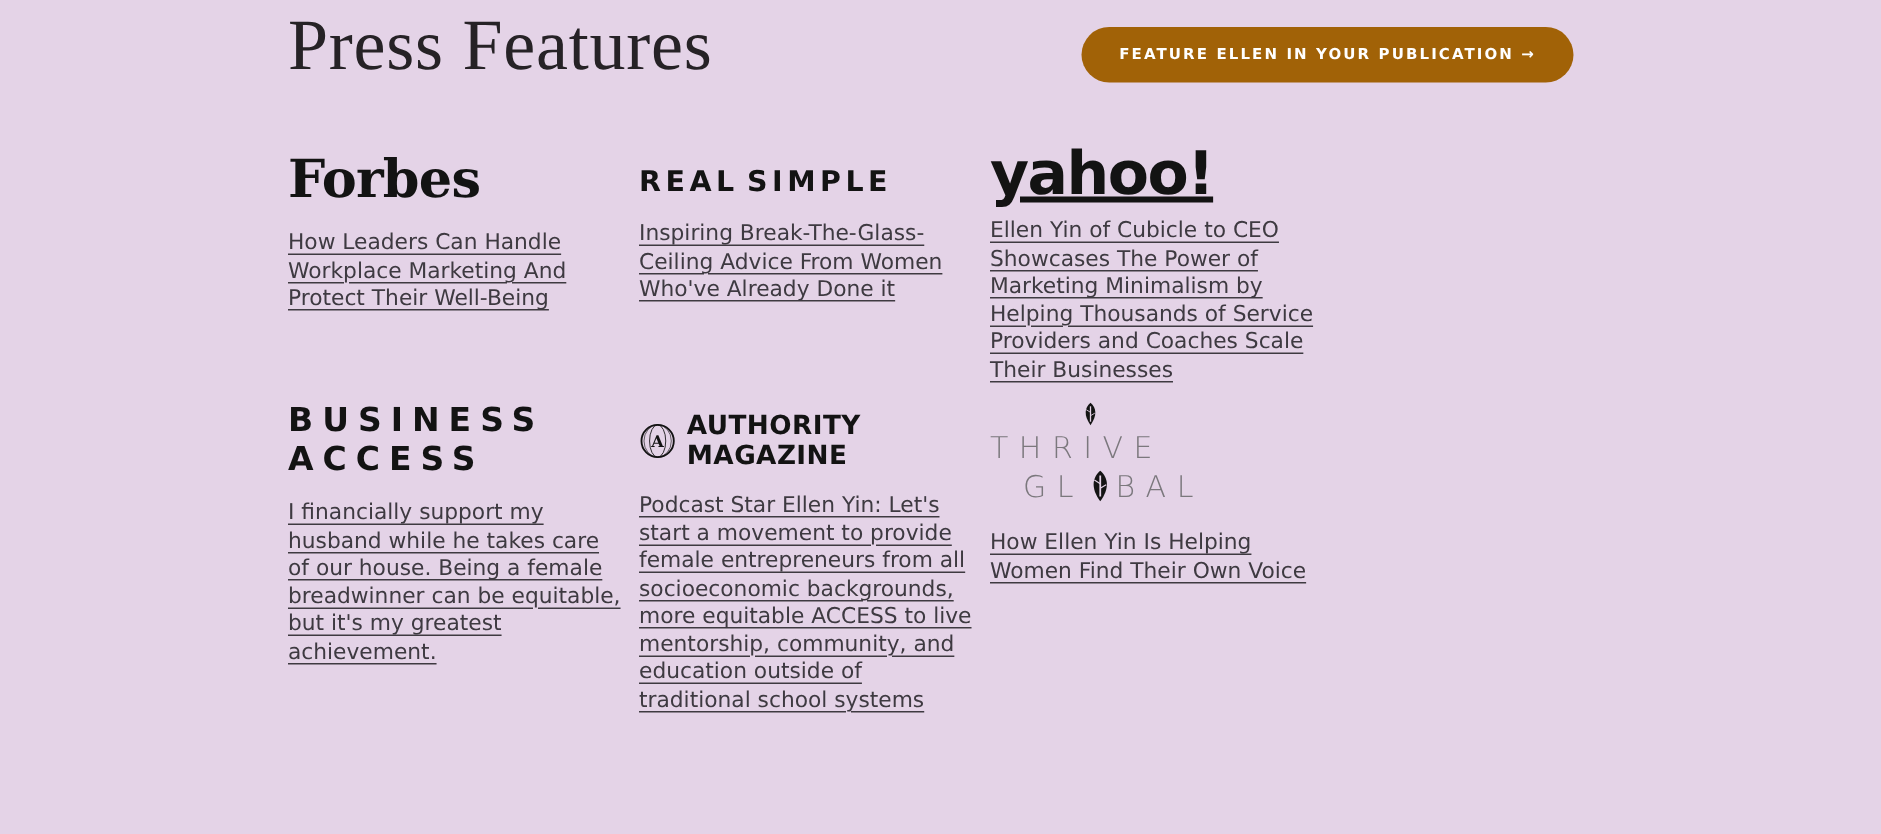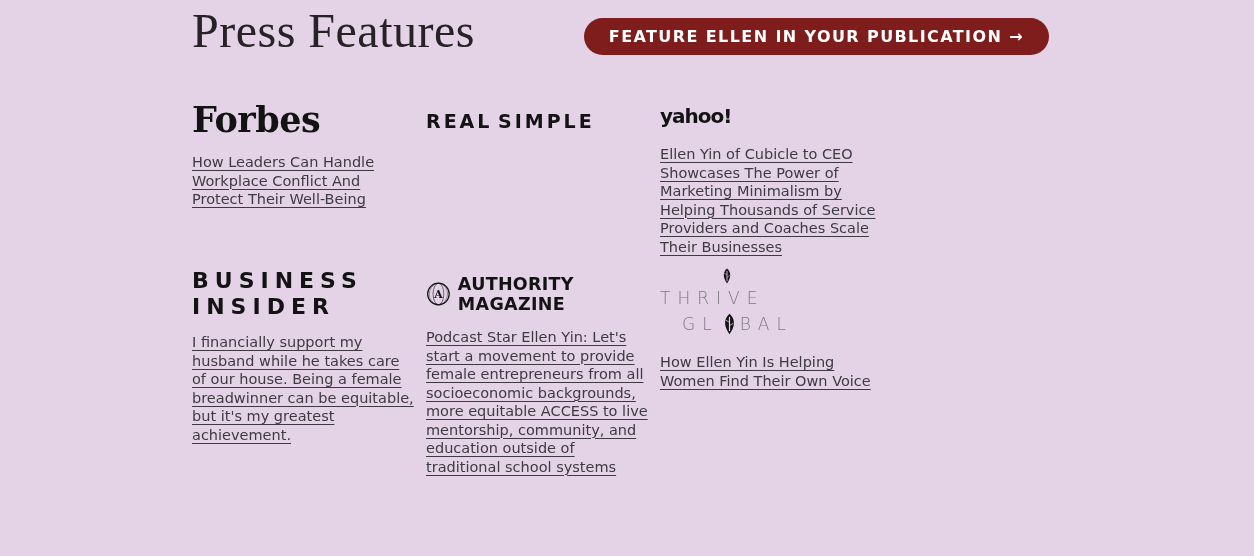--- a/index.html
+++ b/index.html
@@ -19,26 +19,26 @@
     font-size:48px;
     line-height:58px;
     color:#262226;
     letter-spacing:0.5px;
   }
   .cta-button {
     position:absolute; right:205px; top:18px;
     height:37px;
     display:inline-flex; align-items:center;
     padding:0 25px;
-    background:#7f1d1d;
+    background:#a16207;
     border:none; border-radius:19px;
     color:#ffffff;
     font-family:"DejaVu Sans", sans-serif;
     font-weight:bold;
-    font-size:16px;
+    font-size:10px;
     letter-spacing:1.4px;
     white-space:nowrap;
     cursor:pointer;
     text-align:center;
   }
   
   .features-grid {
     position:absolute; left:192px; top:100px;
     display:grid;
     grid-template-columns:222px 222px 222px;
@@ -70,23 +70,24 @@
     padding-top:11px;
     font-weight:bold;
     font-size:19px;
     line-height:20px;
     letter-spacing:3px;
     word-spacing:-4px;
     margin-bottom:16px;
   }
   .logo-yahoo .yahoo-word {
     font-weight:bold;
-    font-size:20px;
+    font-size:40px;
     line-height:32px;
     letter-spacing:-1px;
+    text-decoration:underline;
   }
   .logo-yahoo .finance-word {
     font-weight:bold;
     font-size:18px;
     line-height:19px;
     margin-left:44px;
     letter-spacing:0;
   }
   .logo-bi {
     width:fit-content;
@@ -102,21 +103,21 @@
     font-size:17.5px;
     letter-spacing:0.3px;
     padding-top:6px;
     margin-bottom:14px;
   }
   .logo-thrive {
     position:relative;
     padding-top:17px;
     color:#7b787d;
     font-weight:100;
-    font-size:17px;
+    font-size:20px;
     line-height:26px;
     letter-spacing:7px;
     margin-bottom:16px;
   }
   .logo-thrive .thrive-line2 { margin-left:22px; display:flex; align-items:center; }
   .leaf-top { position:absolute; top:0; left:60px; }
   .leaf-inline { margin:0 2px; }
 </style>
 </head>
 <body>
@@ -124,38 +125,39 @@
 <div class="page">
 
   <h1 class="section-title">Press Features</h1>
 
   <button class="cta-button">FEATURE ELLEN IN YOUR PUBLICATION →</button>
 
   <div class="features-grid">
 
     <div class="card">
       <div class="logo logo-forbes">Forbes</div>
-      <a class="article-link">How Leaders Can Handle Workplace Conflict And Protect Their Well-Being</a>
+      <a class="article-link">How Leaders Can Handle Workplace Marketing And Protect Their Well-Being</a>
     </div>
 
     <div class="card">
       <div class="logo logo-realsimple">REAL SIMPLE</div>
+      <a class="article-link">Inspiring Break-The-Glass-Ceiling Advice From Women Who've Already Done it</a>
     </div>
 
     <div class="card">
       <div class="logo logo-yahoo">
         <div class="yahoo-word">yahoo!</div>
       </div>
       <a class="article-link">Ellen Yin of Cubicle to CEO Showcases The Power of Marketing Minimalism by Helping Thousands of Service Providers and Coaches Scale Their Businesses</a>
     </div>
 
     <div class="card">
       <div class="logo logo-bi">
         <div>BUSINESS</div>
-        <div>INSIDER</div>
+        <div>ACCESS</div>
       </div>
       <a class="article-link">I financially support my husband while he takes care of our house. Being a female breadwinner can be equitable, but it's my greatest achievement.</a>
     </div>
 
     <div class="card">
       <div class="logo logo-authority">
         <svg width="30" height="30" viewBox="0 0 30 30">
           <circle cx="15" cy="15" r="13" fill="none" stroke="#131313" stroke-width="1.5"></circle>
           <ellipse cx="15" cy="15" rx="6.5" ry="13" fill="none" stroke="#131313" stroke-width="0.7"></ellipse>
           <ellipse cx="15" cy="15" rx="11" ry="13" fill="none" stroke="#131313" stroke-width="0.5"></ellipse>

